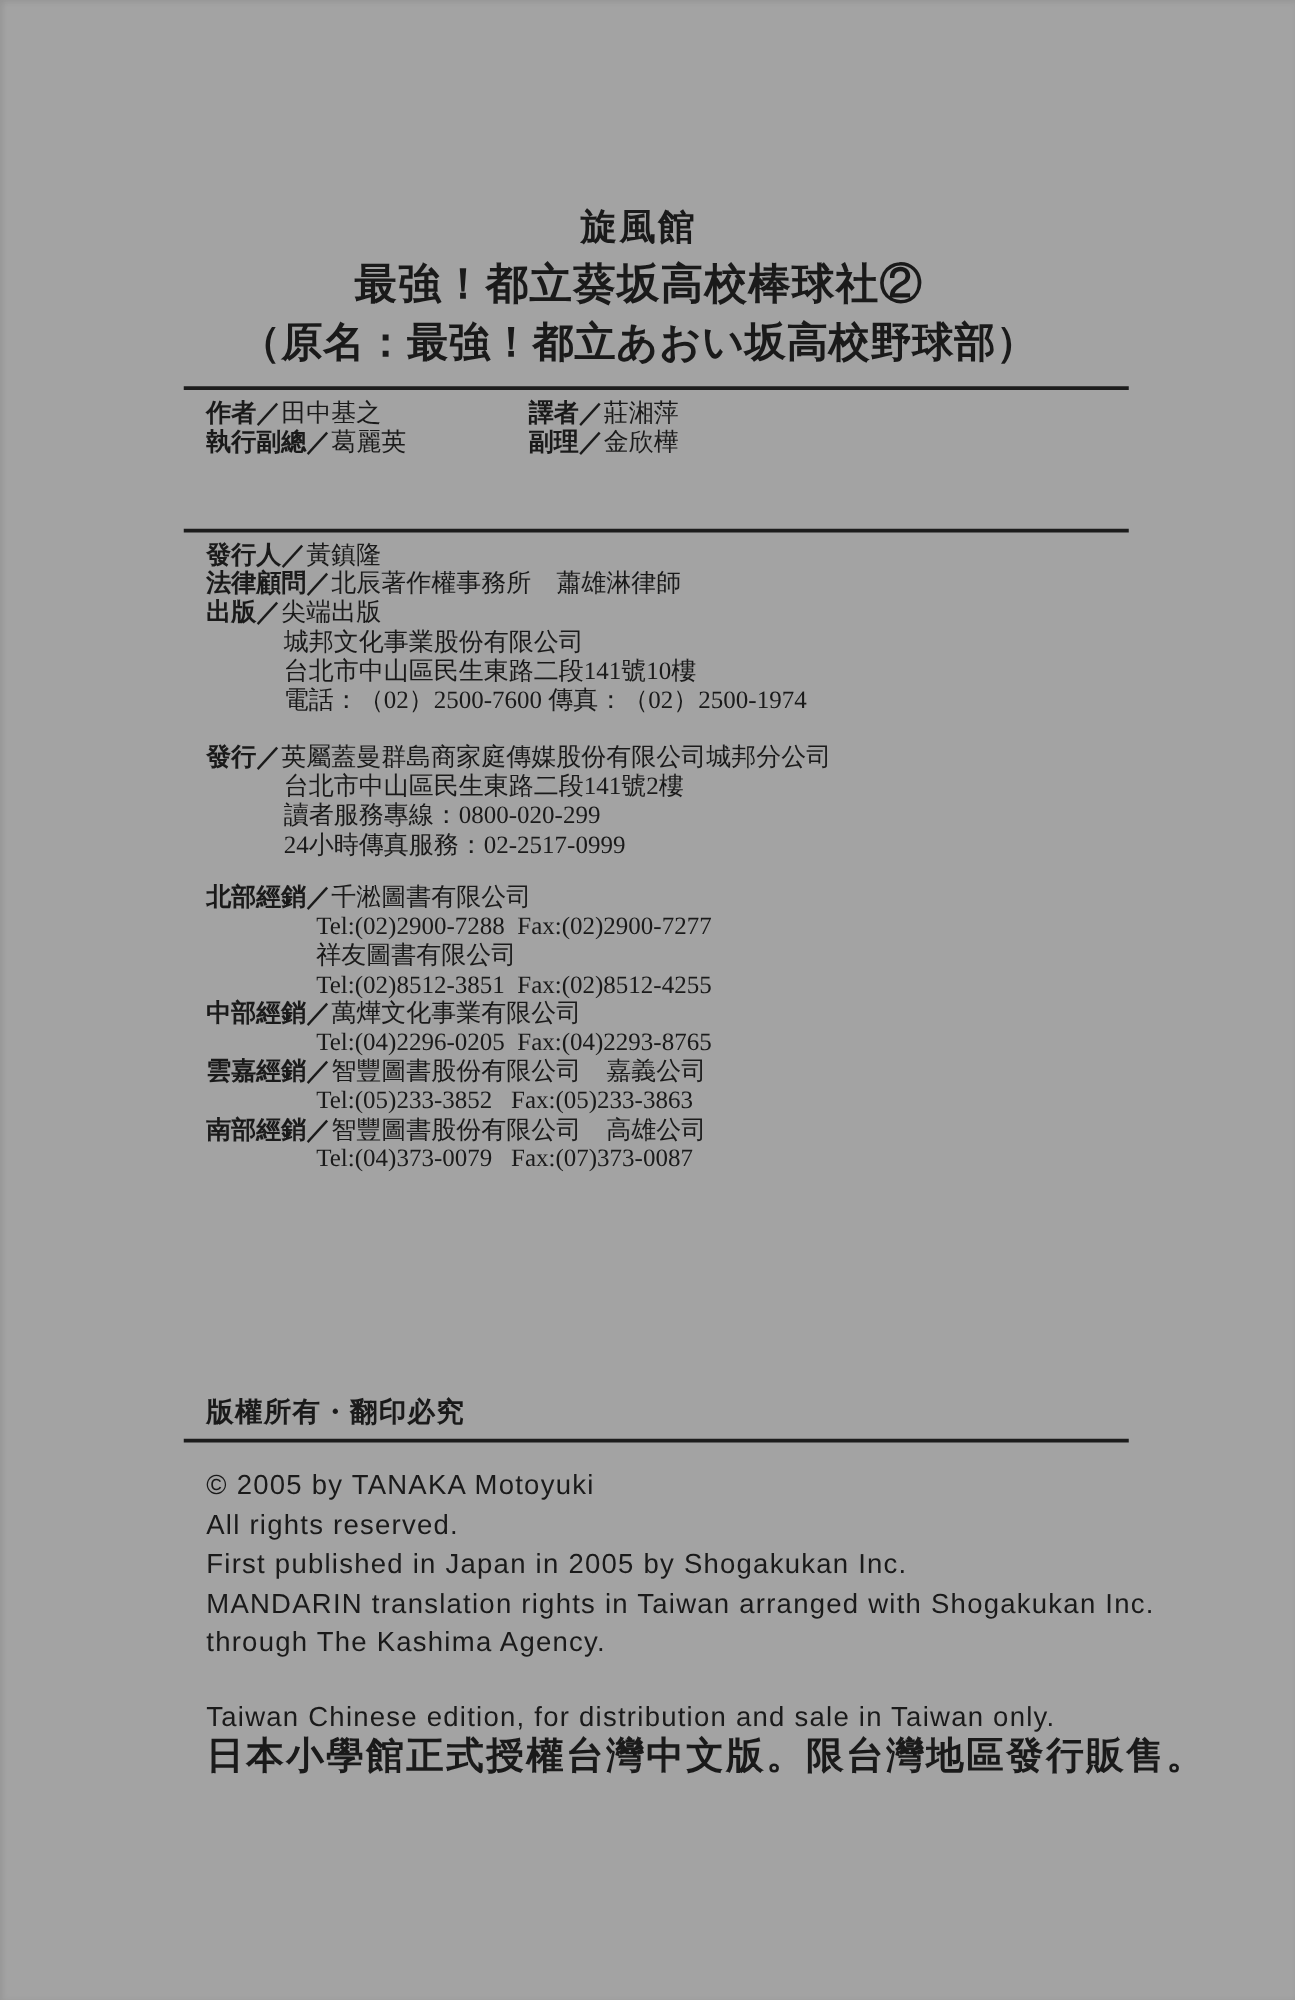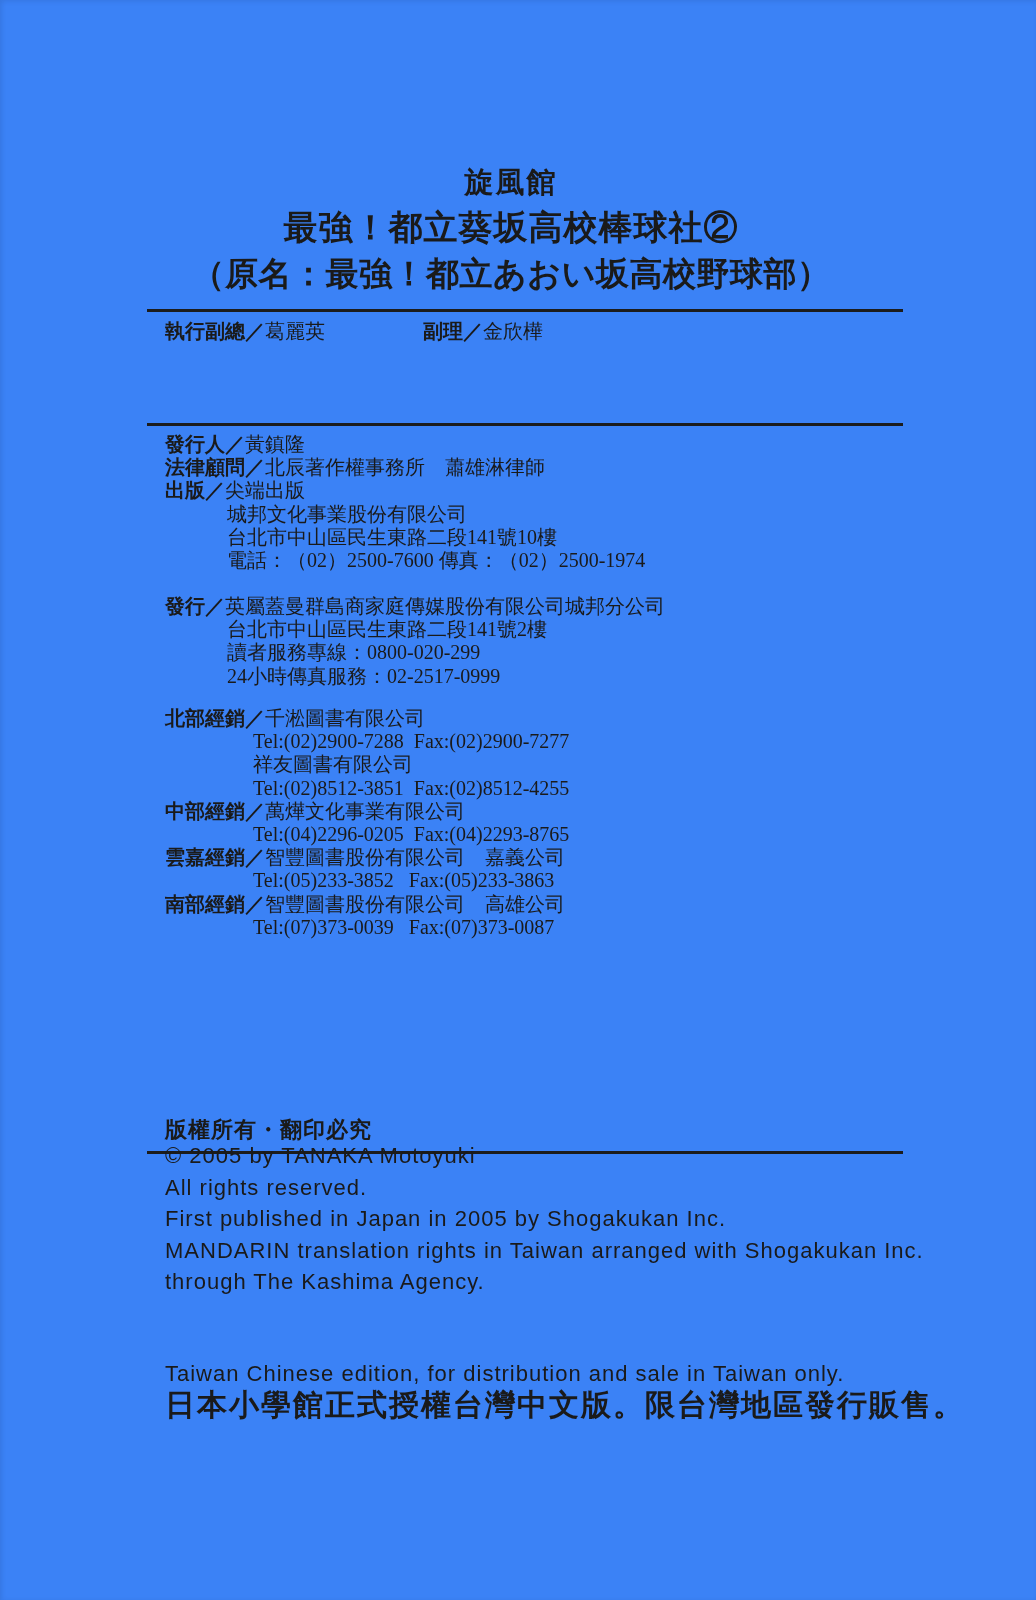--- a/index.html
+++ b/index.html
@@ -1,19 +1,19 @@
 <!DOCTYPE html>
 <html><head>
 <meta charset="utf-8">
 <style>
   html,body { margin:0; padding:0; background:#ffffff; }
   .page {
     position:relative;
     width:1036px; height:1600px;
-    background:#3b82f6;
+    background:#a3a3a3;
     color:#1a1a1a;
     box-shadow: inset 3px 0 4px rgba(0,0,0,0.05), inset 0 3px 4px rgba(0,0,0,0.04);
     overflow:hidden;
     font-family:"Liberation Sans", sans-serif;
   }
   .content { position:absolute; left:147px; width:756px; }
 
   
   .header { top:166px; text-align:center; left:133px; }
   .imprint { font-size:29px; font-weight:700; line-height:32px; letter-spacing:2px; }
@@ -37,21 +37,21 @@
   .publisher-block { top:433px; }
   .issuer-block { top:595px; }
   .distribution-block { top:707px; }
 
   .ind-1 { padding-left:80px; }
   .ind-2 { padding-left:106px; }
 
   .notice { top:1116px; font-size:22px; font-weight:700; line-height:28px; padding-left:18px;
             letter-spacing:1px; }
 
-  .english-block { top:1140px; }
+  .english-block { top:1172px; }
   .en-line { white-space:pre; font-size:22px; line-height:31.5px; letter-spacing:1px;
              padding-left:18px; font-family:"Liberation Sans", sans-serif; }
 
   .taiwan-en { top:1358px; }
   .taiwan-zh { top:1389px; font-size:30px; font-weight:700; letter-spacing:2px;
                line-height:32px; padding-left:18px; white-space:pre;
                font-family:"Liberation Sans", sans-serif; }
 </style>
 </head>
 <body>
@@ -60,20 +60,24 @@
 
   <div class="content header">
     <div class="imprint">旋風館</div>
     <div class="title">最強！都立葵坂高校棒球社②</div>
     <div class="subtitle">（原名：最強！都立あおい坂高校野球部）</div>
   </div>
 
   <div class="content rule rule-1"></div>
 
   <div class="content credits">
+    <div class="line credits-row">
+      <span class="credits-col1"><span class="label">作者／</span><span class="value">田中基之</span></span>
+      <span><span class="label">譯者／</span><span class="value">莊湘萍</span></span>
+    </div>
     <div class="line credits-row">
       <span class="credits-col1"><span class="label">執行副總／</span><span class="value">葛麗英</span></span>
       <span><span class="label">副理／</span><span class="value">金欣樺</span></span>
     </div>
   </div>
 
   <div class="content rule rule-2"></div>
 
   <div class="content publisher-block">
     <div class="line"><span class="label">發行人／</span><span class="value">黃鎮隆</span></div>
@@ -94,21 +98,21 @@
   <div class="content distribution-block">
     <div class="line"><span class="label">北部經銷／</span><span class="value">千淞圖書有限公司</span></div>
     <div class="line ind-2"><span class="value">Tel:(02)2900-7288  Fax:(02)2900-7277</span></div>
     <div class="line ind-2"><span class="value">祥友圖書有限公司</span></div>
     <div class="line ind-2"><span class="value">Tel:(02)8512-3851  Fax:(02)8512-4255</span></div>
     <div class="line"><span class="label">中部經銷／</span><span class="value">萬燁文化事業有限公司</span></div>
     <div class="line ind-2"><span class="value">Tel:(04)2296-0205  Fax:(04)2293-8765</span></div>
     <div class="line"><span class="label">雲嘉經銷／</span><span class="value">智豐圖書股份有限公司　嘉義公司</span></div>
     <div class="line ind-2"><span class="value">Tel:(05)233-3852   Fax:(05)233-3863</span></div>
     <div class="line"><span class="label">南部經銷／</span><span class="value">智豐圖書股份有限公司　高雄公司</span></div>
-    <div class="line ind-2"><span class="value">Tel:(07)373-0039   Fax:(07)373-0087</span></div>
+    <div class="line ind-2"><span class="value">Tel:(04)373-0079   Fax:(07)373-0087</span></div>
   </div>
 
   <div class="content notice">版權所有・翻印必究</div>
 
   <div class="content rule rule-3"></div>
 
   <div class="content english-block">
     <div class="en-line">© 2005 by TANAKA Motoyuki</div>
     <div class="en-line">All rights reserved.</div>
     <div class="en-line">First published in Japan in 2005 by Shogakukan Inc.</div>

